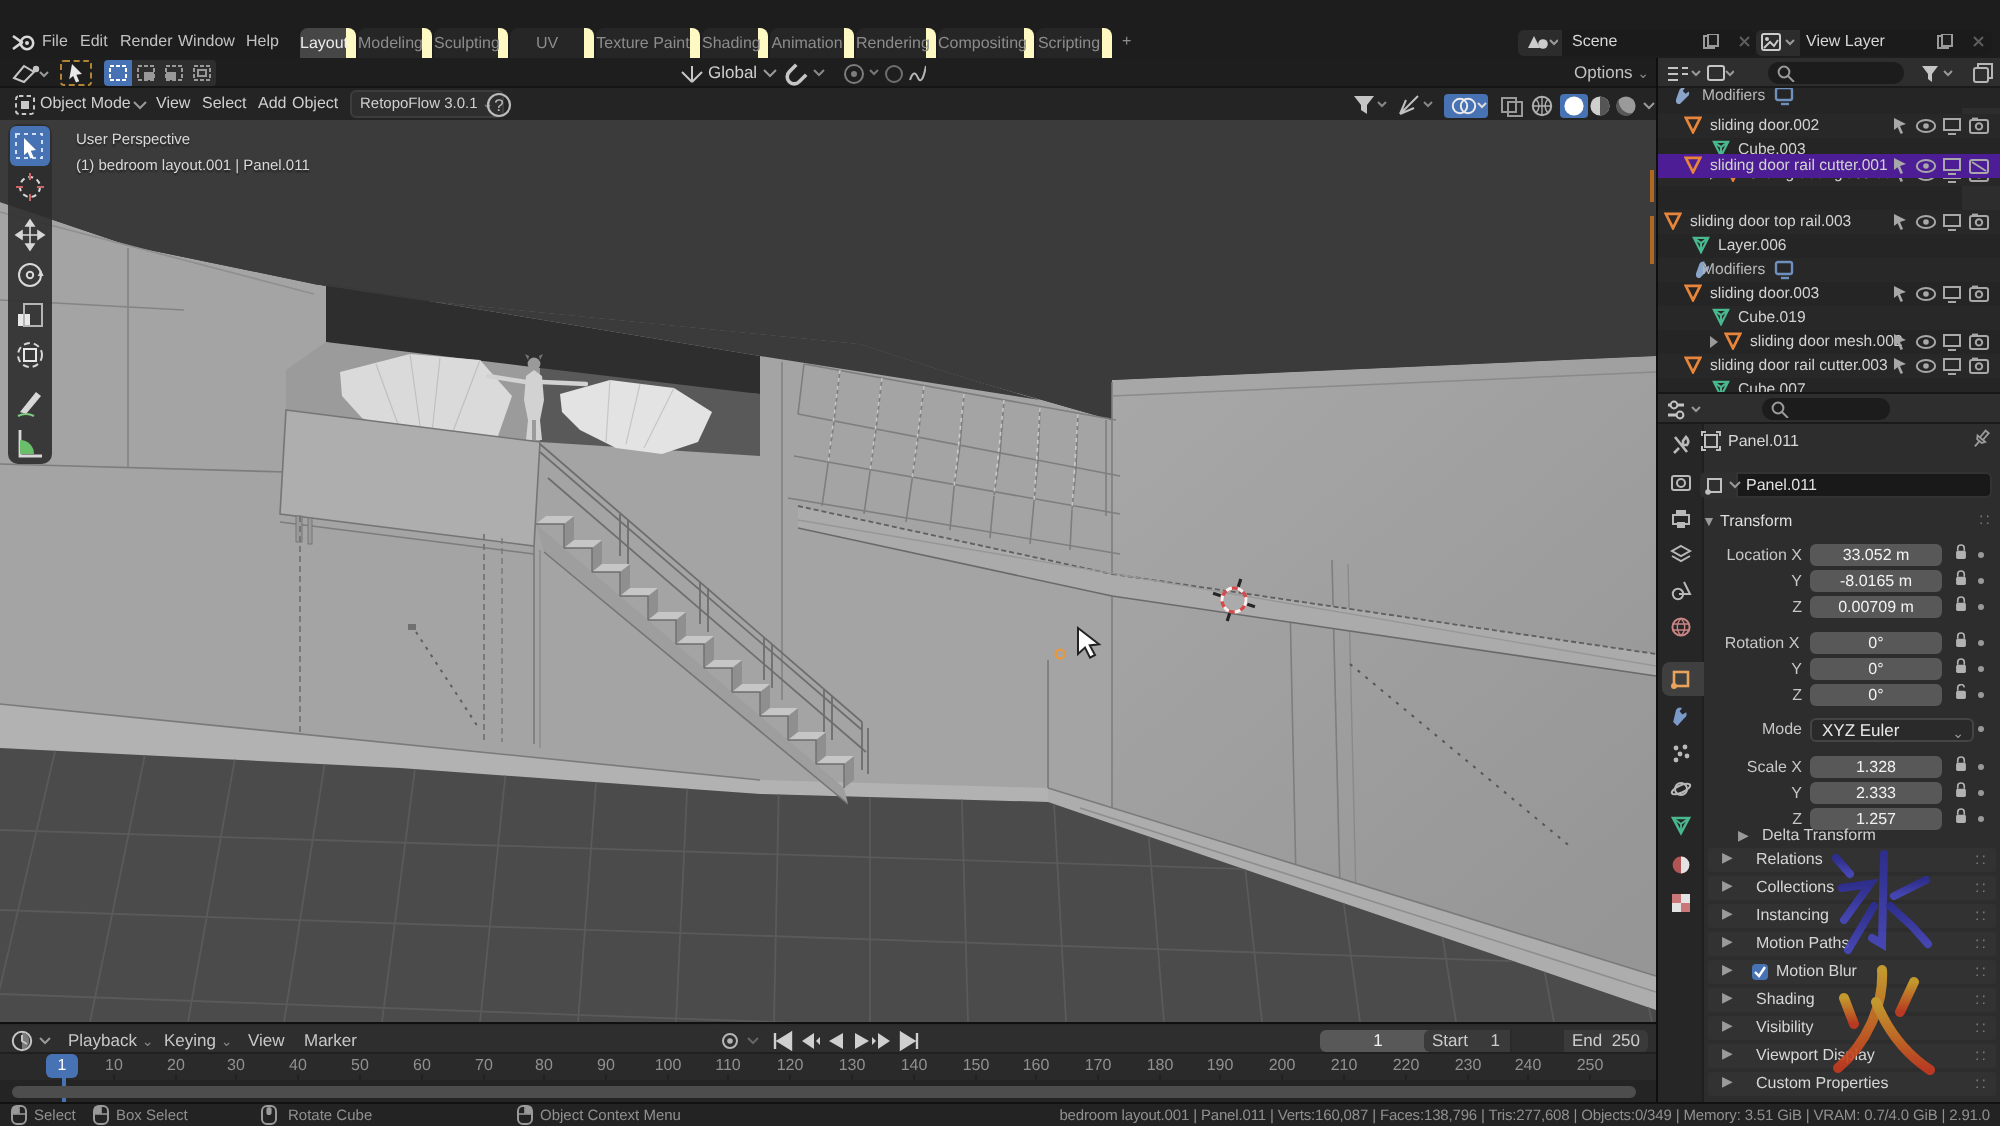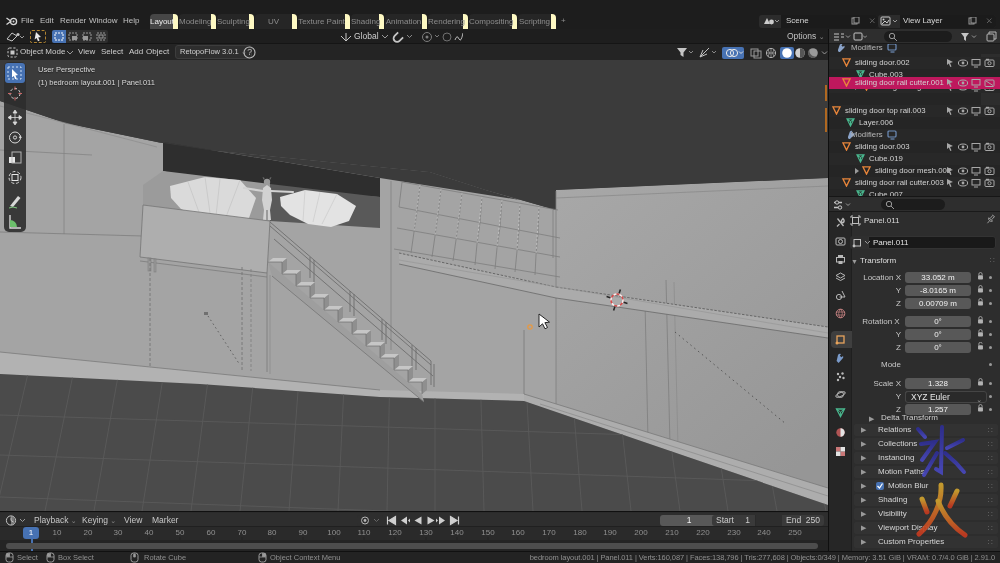--- a/index.html
+++ b/index.html
@@ -472,21 +472,21 @@
               <path d="M2 2 L8 5 L5 6 L6.5 9.5 L5.3 10 L3.8 6.6 L2 8 Z" fill="#a8a8a8"></path>
               <ellipse cx="18" cy="6" rx="4.6" ry="3" fill="none" stroke="#a8a8a8"></ellipse>
               <circle cx="18" cy="6" r="1.4" fill="#a8a8a8"></circle>
               <rect x="27" y="2.5" width="8" height="5.5" fill="none" stroke="#a8a8a8"></rect>
               <path d="M29 10 h4" stroke="#a8a8a8"></path>
               <rect x="40" y="3" width="9" height="6.5" rx="1" fill="none" stroke="#a8a8a8"></rect>
               <circle cx="44.5" cy="6.2" r="1.6" fill="none" stroke="#a8a8a8"></circle>
               <rect x="41" y="1.8" width="3" height="1.6" fill="#a8a8a8"></rect>
             </svg>
           </div>
-  <div class="orow" style="top:48px;background:#be185d">
+  <div class="orow" style="top:48px;background:#4c1d95">
             <span style="position:absolute;left:13px;top:1px">
               <svg width="9" height="9" viewBox="0 0 10 10">
                 <path d="M1 1 L9 1 L5 9 Z" fill="none" stroke="#e8853a" stroke-width="1.5"></path>
               </svg>
             </span>
             <span class="nm" style="left:26px;color:#d2d2d2">sliding door rail cutter.001</span>
             <svg width="52" height="12" viewBox="0 0 52 12" style="position:absolute;right:3px;top:0">
               <path d="M2 2 L8 5 L5 6 L6.5 9.5 L5.3 10 L3.8 6.6 L2 8 Z" fill="#a8a8a8"></path>
               <ellipse cx="18" cy="6" rx="4.6" ry="3" fill="none" stroke="#a8a8a8"></ellipse>
               <circle cx="18" cy="6" r="1.4" fill="#a8a8a8"></circle>
@@ -761,21 +761,21 @@
         </svg>
 <div style="position:absolute;left:160px;top:198px;width:3px;height:3px;border-radius:50%;background:#999"></div>
 <div class="plabel" style="left:0px;top:207px;width:72px;text-align:right">Z</div>
 <div class="pfield" style="left:76px;top:207px;width:66px;">1.257</div>
 <svg class="ic" style="left:147px;top:207px" width="9" height="10" viewBox="0 0 11 12">
           <rect x="2.5" y="4" width="6" height="5" rx="1" fill="#b2b2b2"></rect>
           <path d="M3.5 4 v-1.5 a2 2 0 0 1 4 0 V4" fill="none" stroke="#b2b2b2"></path>
         </svg>
 <div style="position:absolute;left:160px;top:211px;width:3px;height:3px;border-radius:50%;background:#999"></div>
 <div class="plabel" style="left:0px;top:162px;width:72px;text-align:right">Mode</div>
-<div style="position:absolute;left:76px;top:162px;width:82px;height:12px;background:#2a2a2a;border:1px solid #454545;border-radius:3px;color:#e8e8e8;font-size:8.5px;line-height:11px;padding-left:5px;margin-top:32px;">XYZ Euler<span style="position:absolute;right:4px;top:2px;color:#999;font-size:7px">⌄</span></div>
+<div style="position:absolute;left:76px;top:162px;width:82px;height:12px;background:#2a2a2a;border:1px solid #454545;border-radius:3px;color:#e8e8e8;font-size:8.5px;line-height:11px;padding-left:5px;">XYZ Euler<span style="position:absolute;right:4px;top:2px;color:#999;font-size:7px">⌄</span></div>
 <div style="position:absolute;left:160px;top:166px;width:3px;height:3px;border-radius:50%;background:#999"></div>
 <div class="plabel" style="left:40px;top:216px;color:#9a9a9a;font-size:7px">▶</div>
 <div class="plabel" style="left:52px;top:215px;color:#d0d0d0">Delta Transform</div>
 <div class="sect" style="top:227px;">
           <span class="arr" style="position:absolute;left:7px;top:0px">▶</span>
           <span style="position:absolute;left:24px">Relations</span>
           <span class="dots">::</span>
         </div>
 <div class="sect" style="top:241px;">
           <span class="arr" style="position:absolute;left:7px;top:0px">▶</span>

